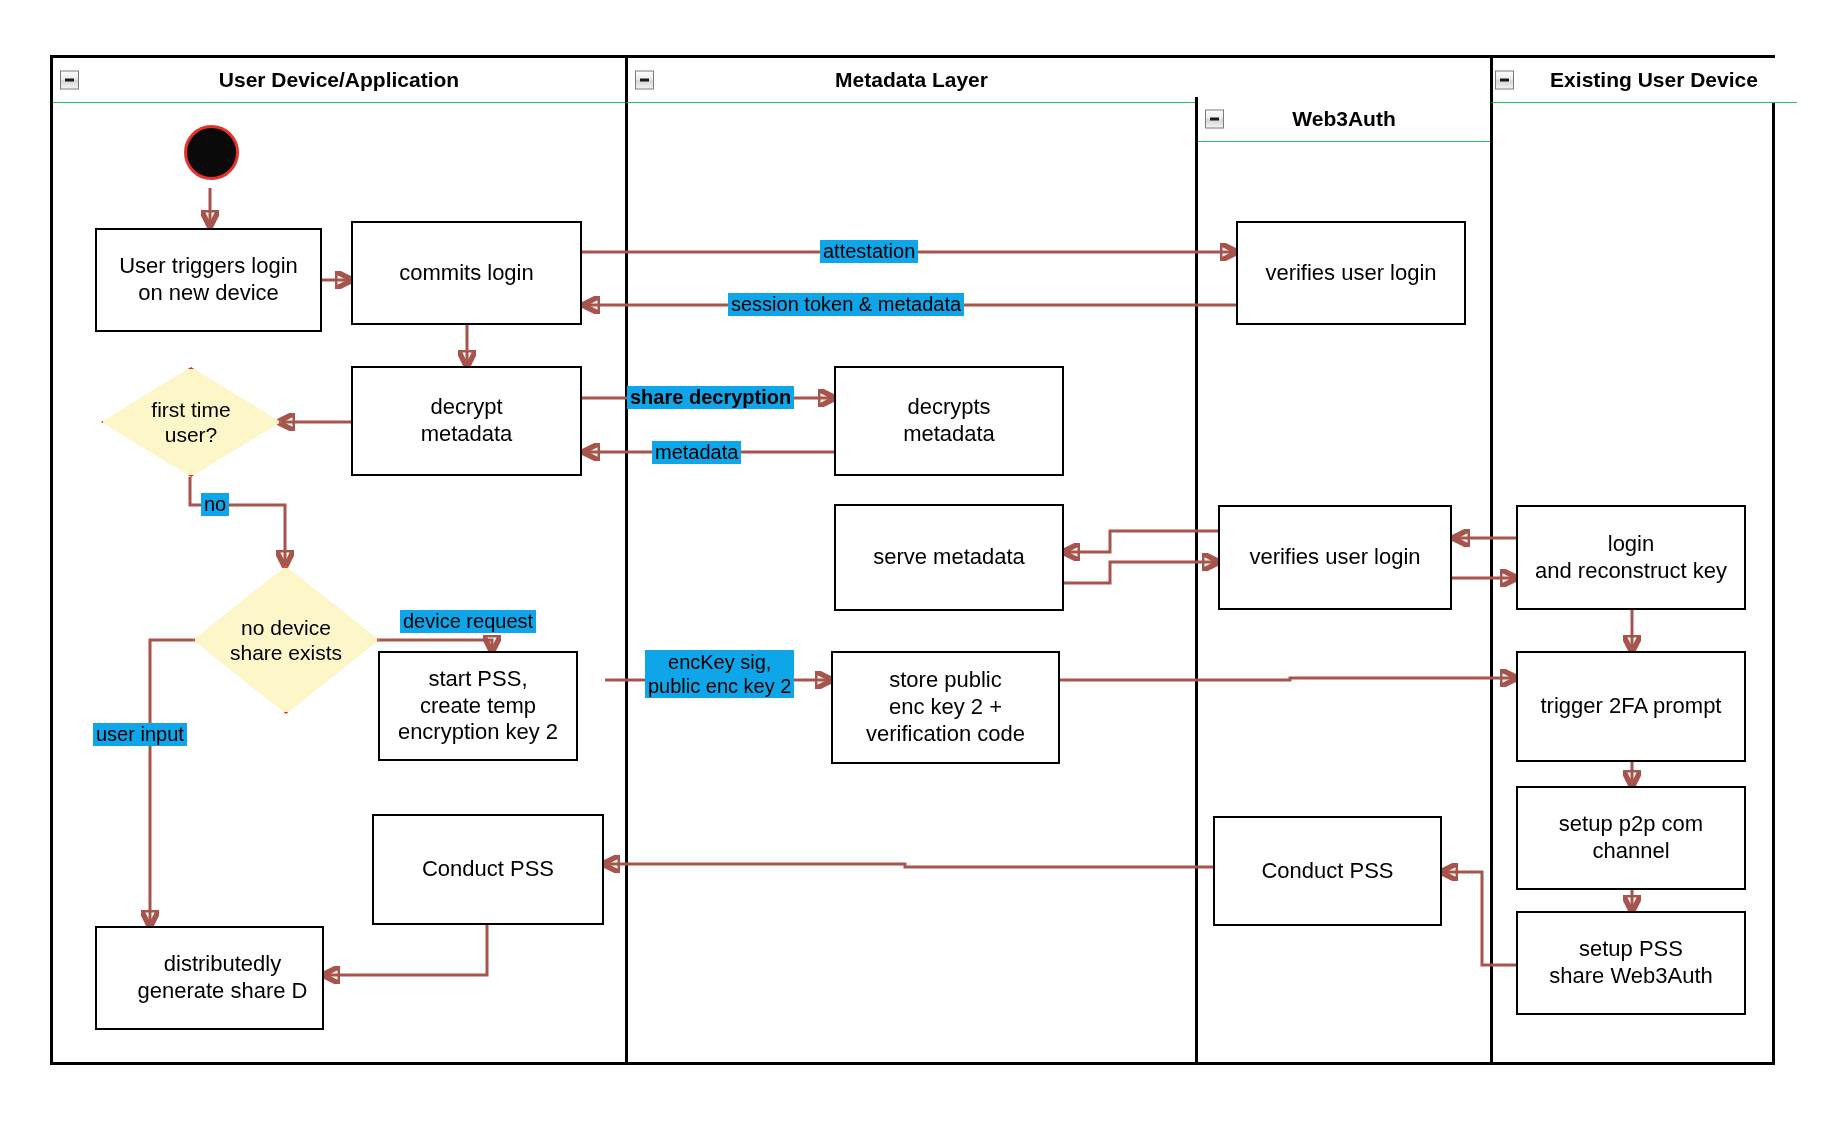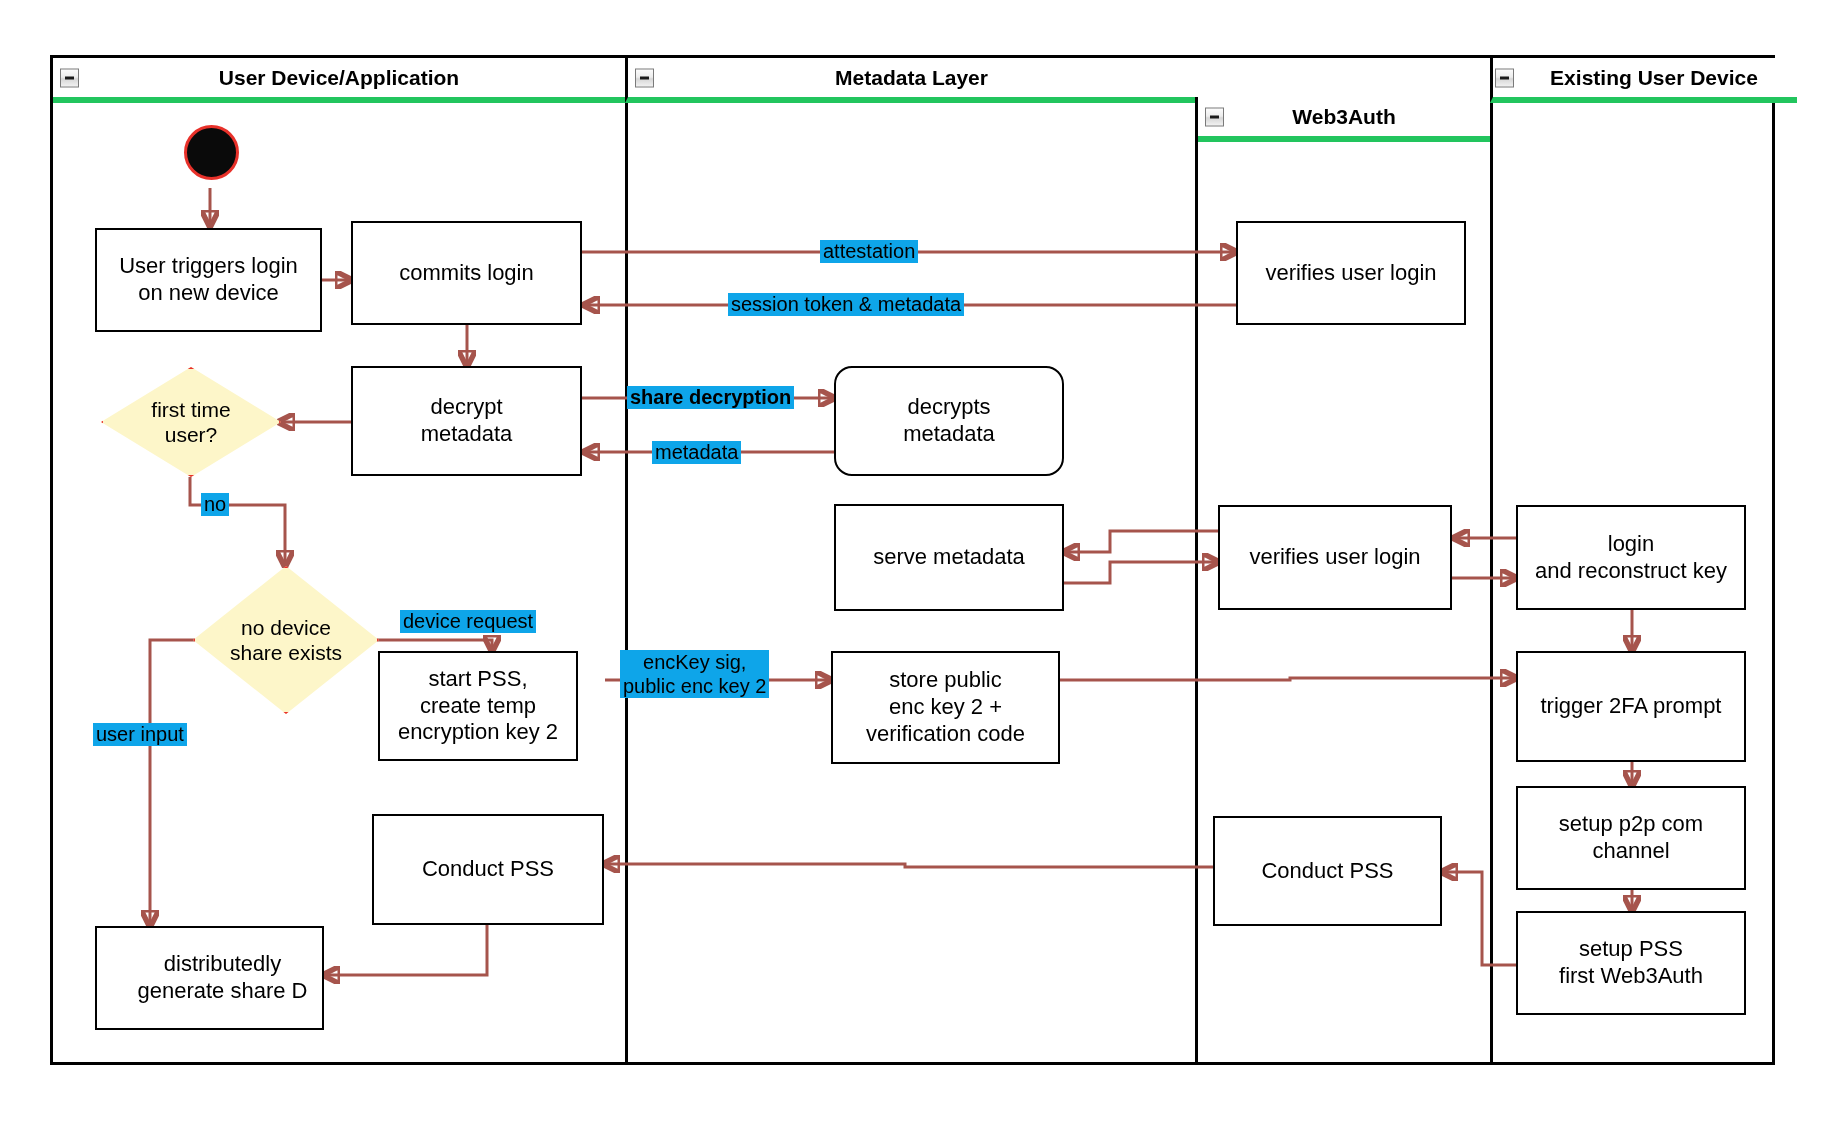--- a/index.html
+++ b/index.html
@@ -7,21 +7,21 @@
   body{
     font-family:"Liberation Sans", sans-serif;
     width:1822px;height:1132px;overflow:hidden;
   }
   #canvas{position:relative;width:1822px;height:1132px;background:#ffffff;}
 
   
   .pool{position:absolute;border:3px solid #000;box-sizing:border-box;background:transparent;}
   .lane-header{
     position:absolute;box-sizing:border-box;
-    border-left:3px solid #000;border-bottom:6px solid #22c55e;
+    border-left:3px solid #000;border-bottom:1px solid #22c55e;
     display:flex;align-items:center;justify-content:center;
     font-weight:bold;font-size:21px;color:#000;background:#fff;
   }
   .lane-header.first{border-left:none;}
   .lane-body{
     position:absolute;box-sizing:border-box;border-left:3px solid #000;background:transparent;
   }
   .collapse-box{
     position:absolute;left:7px;top:50%;transform:translateY(-50%);
     width:19px;height:19px;box-sizing:border-box;
@@ -178,21 +178,21 @@
 
   <div class="node" style="left:372px;top:814px;width:232px;height:111px;">
     <span style="white-space:pre-line;">Conduct PSS</span>
   </div>
 
   <div class="node" style="left:95px;top:926px;width:229px;height:104px;padding-left:32px;">
     <span style="white-space:pre-line;">distributedly
 generate share D</span>
   </div>
 
-  <div class="node" style="left:834px;top:366px;width:230px;height:110px;border-radius:18px;">
+  <div class="node" style="left:834px;top:366px;width:230px;height:110px;">
     <span style="white-space:pre-line;">decrypts
 metadata</span>
   </div>
 
   <div class="node" style="left:834px;top:504px;width:230px;height:107px;">
     <span style="white-space:pre-line;">serve metadata</span>
   </div>
 
   <div class="node" style="left:831px;top:651px;width:229px;height:113px;">
     <span style="white-space:pre-line;">store public
@@ -221,33 +221,33 @@
     <span style="white-space:pre-line;">trigger 2FA prompt</span>
   </div>
 
   <div class="node" style="left:1516px;top:786px;width:230px;height:104px;">
     <span style="white-space:pre-line;">setup p2p com
 channel</span>
   </div>
 
   <div class="node" style="left:1516px;top:911px;width:230px;height:104px;">
     <span style="white-space:pre-line;">setup PSS
-first Web3Auth</span>
+share Web3Auth</span>
   </div>
 
   <div class="edge-label" style="left:820px;top:240px;">attestation</div>
 
   <div class="edge-label" style="left:728px;top:293px;">session token &amp; metadata</div>
 
   <div class="edge-label" style="left:627px;top:386px;font-weight:bold;">share decryption</div>
 
   <div class="edge-label" style="left:652px;top:441px;">metadata</div>
 
   <div class="edge-label" style="left:201px;top:493px;">no</div>
 
   <div class="edge-label" style="left:400px;top:610px;">device request</div>
 
   <div class="edge-label" style="left:93px;top:723px;">user input</div>
 
-  <div class="edge-label two" style="left:620px;top:650px;white-space:pre-line;">encKey sig,
+  <div class="edge-label two" style="left:645px;top:650px;white-space:pre-line;">encKey sig,
 public enc key 2</div>
 
 </div>
 
 </body></html>

